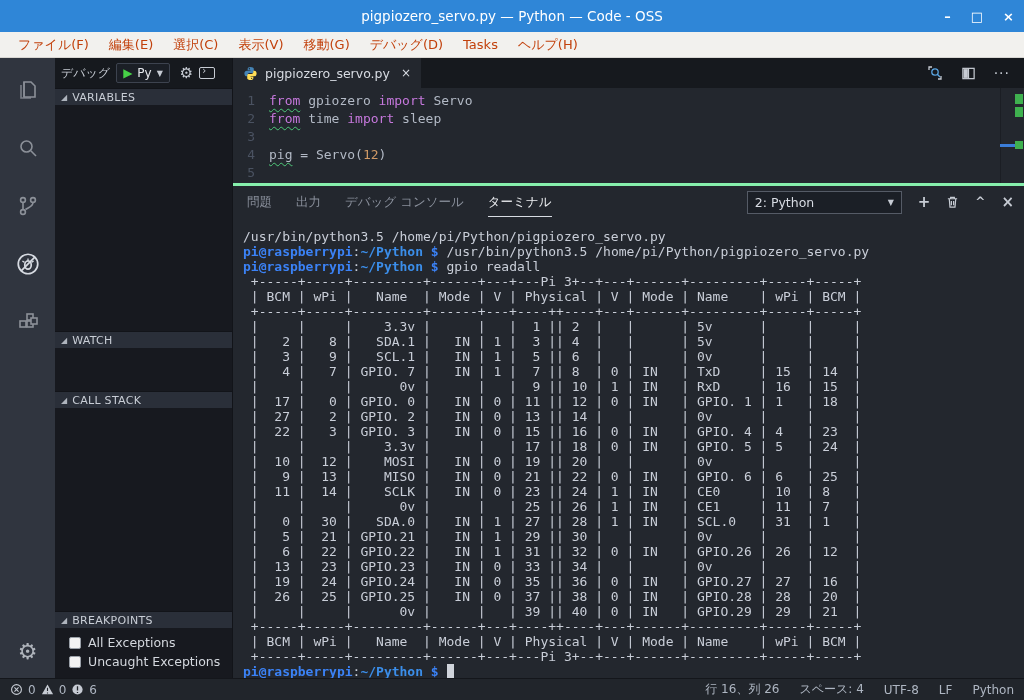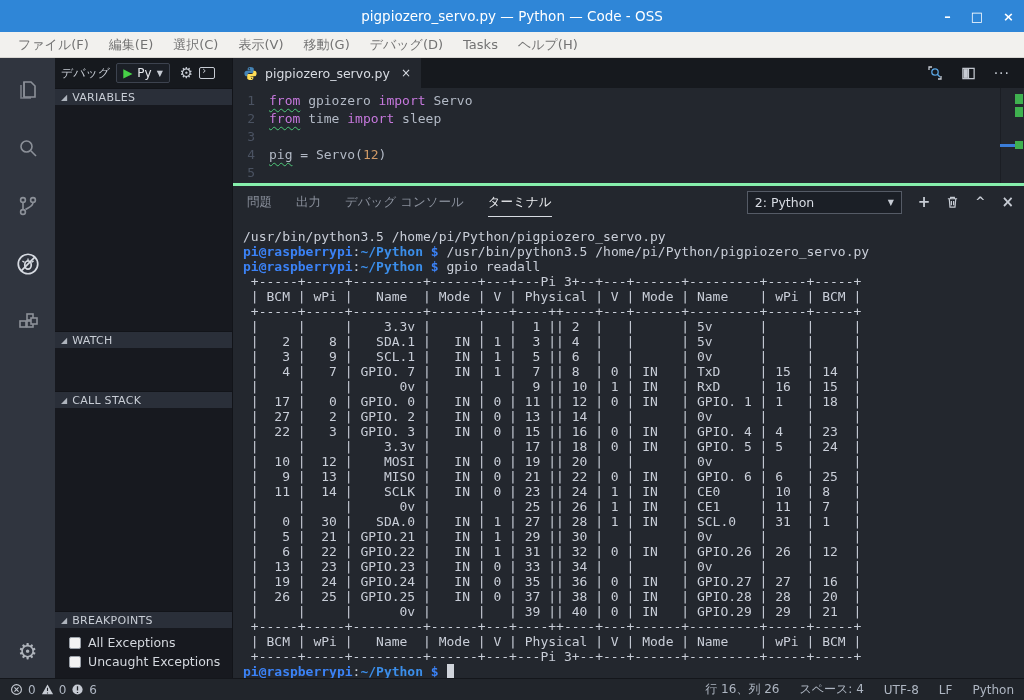--- a/index.html
+++ b/index.html
@@ -9,21 +9,21 @@
 
   
   .titlebar { height:32px; background:#2f86d7; color:#fff; display:flex; align-items:center;
     justify-content:center; position:relative; font-size:13.5px; }
   .win-controls { position:absolute; right:10px; top:0; height:32px; display:flex; align-items:center; gap:20px; }
   .win-controls span { color:#fff; font-size:13px; font-weight:bold; cursor:default; }
 
   
   .menubar { height:26px; background:#f2f1ee; border-bottom:1px solid #d8d6d2; display:flex;
     align-items:center; padding-left:10px; gap:4px; }
-  .menu-item { font-size:13px; color:#737373; padding:2px 8px; }
+  .menu-item { font-size:13px; color:#c2410c; padding:2px 8px; }
 
   
   .main { flex:1; display:flex; min-height:0; }
 
   
   .activitybar { width:55px; background:#30353f; display:flex; flex-direction:column; align-items:center;
     padding-top:18px; gap:30px; }
   .act { width:28px; height:28px; display:flex; align-items:center; justify-content:center; opacity:.55; }
   .act.active { opacity:1; }
   .act svg { stroke:#d7dbe2; fill:none; stroke-width:1.6; }

